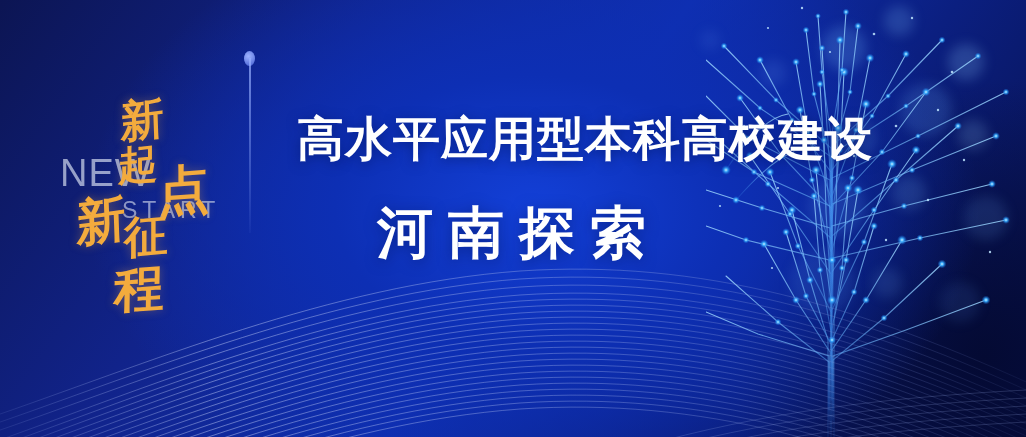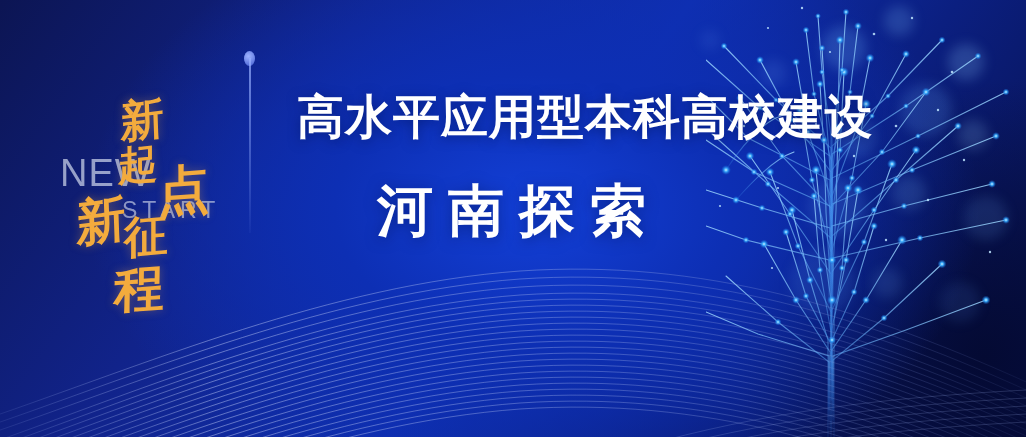--- a/index.html
+++ b/index.html
@@ -34,21 +34,21 @@
   .c-qi  {left:58px;top:52px;font-size:40px;transform:rotate(-6deg) skewX(-6deg);}
   .c-dian{left:98px;top:72px;font-size:52px;transform:rotate(-4deg) skewX(-4deg);}
   .c-xin2{left:16px;top:104px;font-size:50px;transform:rotate(-8deg) skewX(-6deg);}
   .c-zheng{left:64px;top:122px;font-size:44px;transform:rotate(-5deg) skewX(-5deg);}
   .c-cheng{left:54px;top:172px;font-size:50px;transform:rotate(-4deg) skewX(-5deg);}
   #eng-new{position:absolute;left:0px;top:60px;font-size:38px;letter-spacing:1px;
        color:rgba(190,198,226,.78);font-weight:400;}
   #eng-start{position:absolute;left:42px;top:105px;font-size:23px;letter-spacing:5px;
        color:rgba(186,195,224,.72);font-weight:400;margin-left:20px;}
   
-  #headline{position:absolute;left:297px;top:96px;font-family:Liberation Mono, monospace;}
+  #headline{position:absolute;left:297px;top:114px;}
   #title{font-size:47px;font-weight:700;color:#ffffff;letter-spacing:1px;line-height:1.05;
          white-space:nowrap;text-shadow:0 2px 12px rgba(0,20,90,.55);}
   #subtitle{margin-top:42px;margin-left:80px;font-size:56px;font-weight:700;color:#ffffff;
          letter-spacing:15px;line-height:1;white-space:nowrap;
          text-shadow:0 2px 14px rgba(0,20,90,.5);}
 </style>
 </head>
 <body>
 
 <div id="banner">

